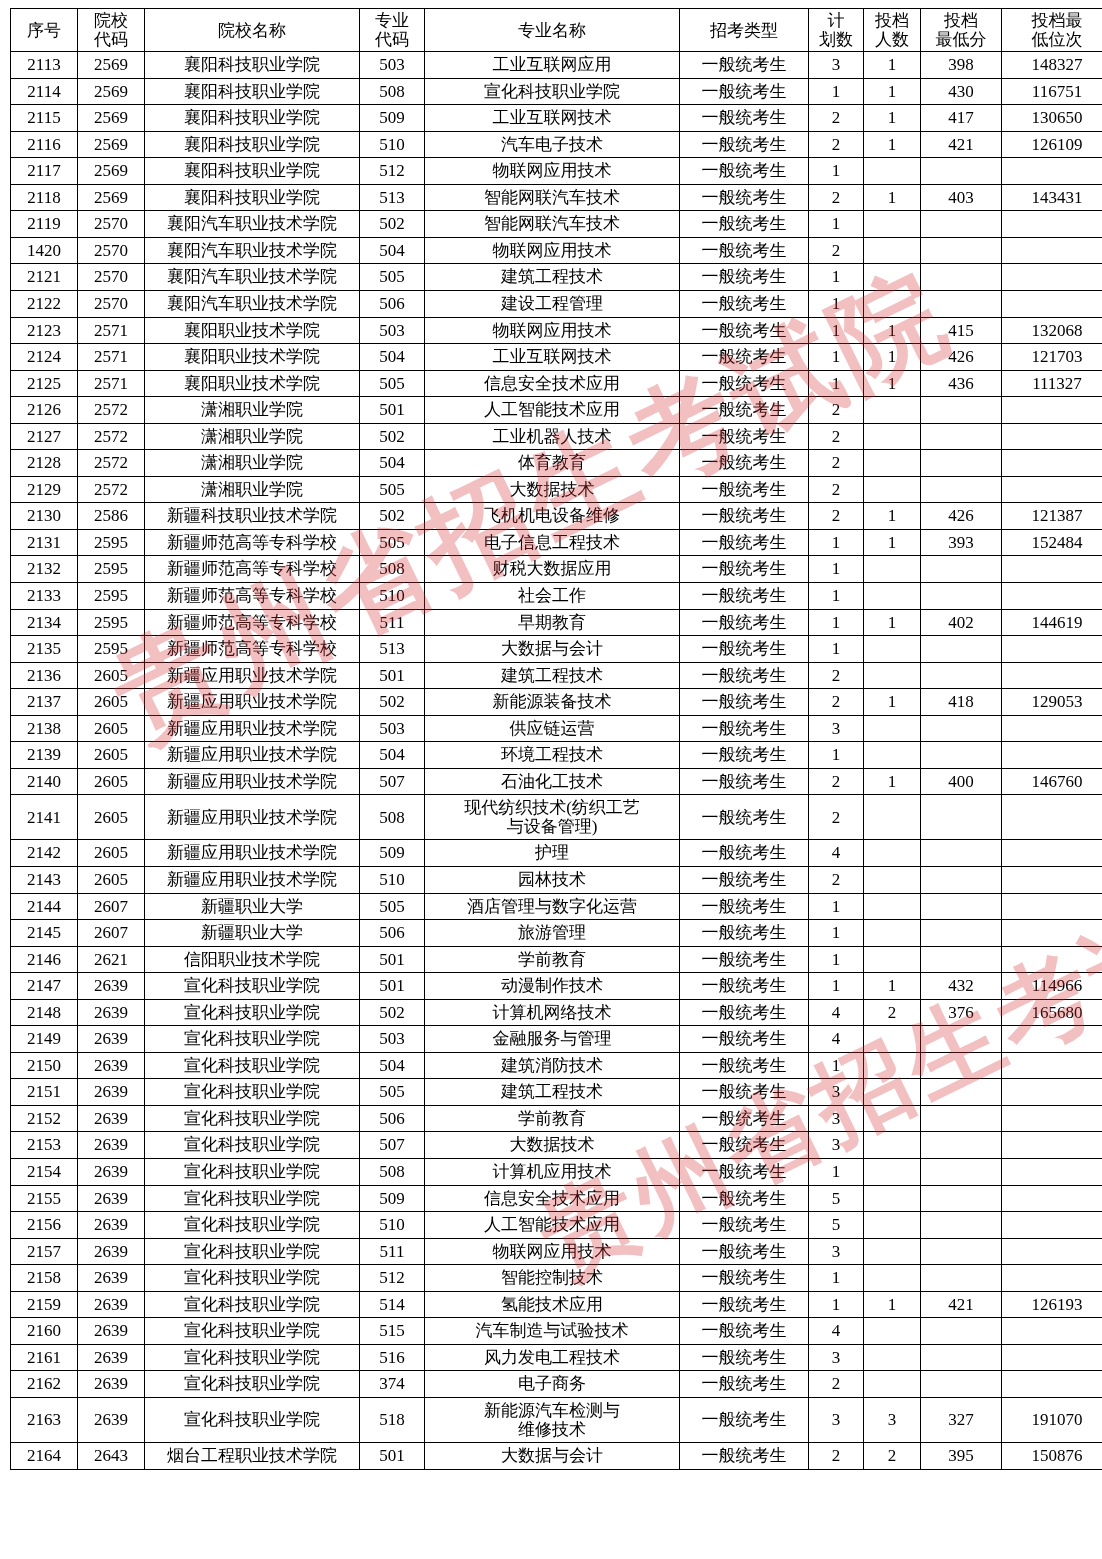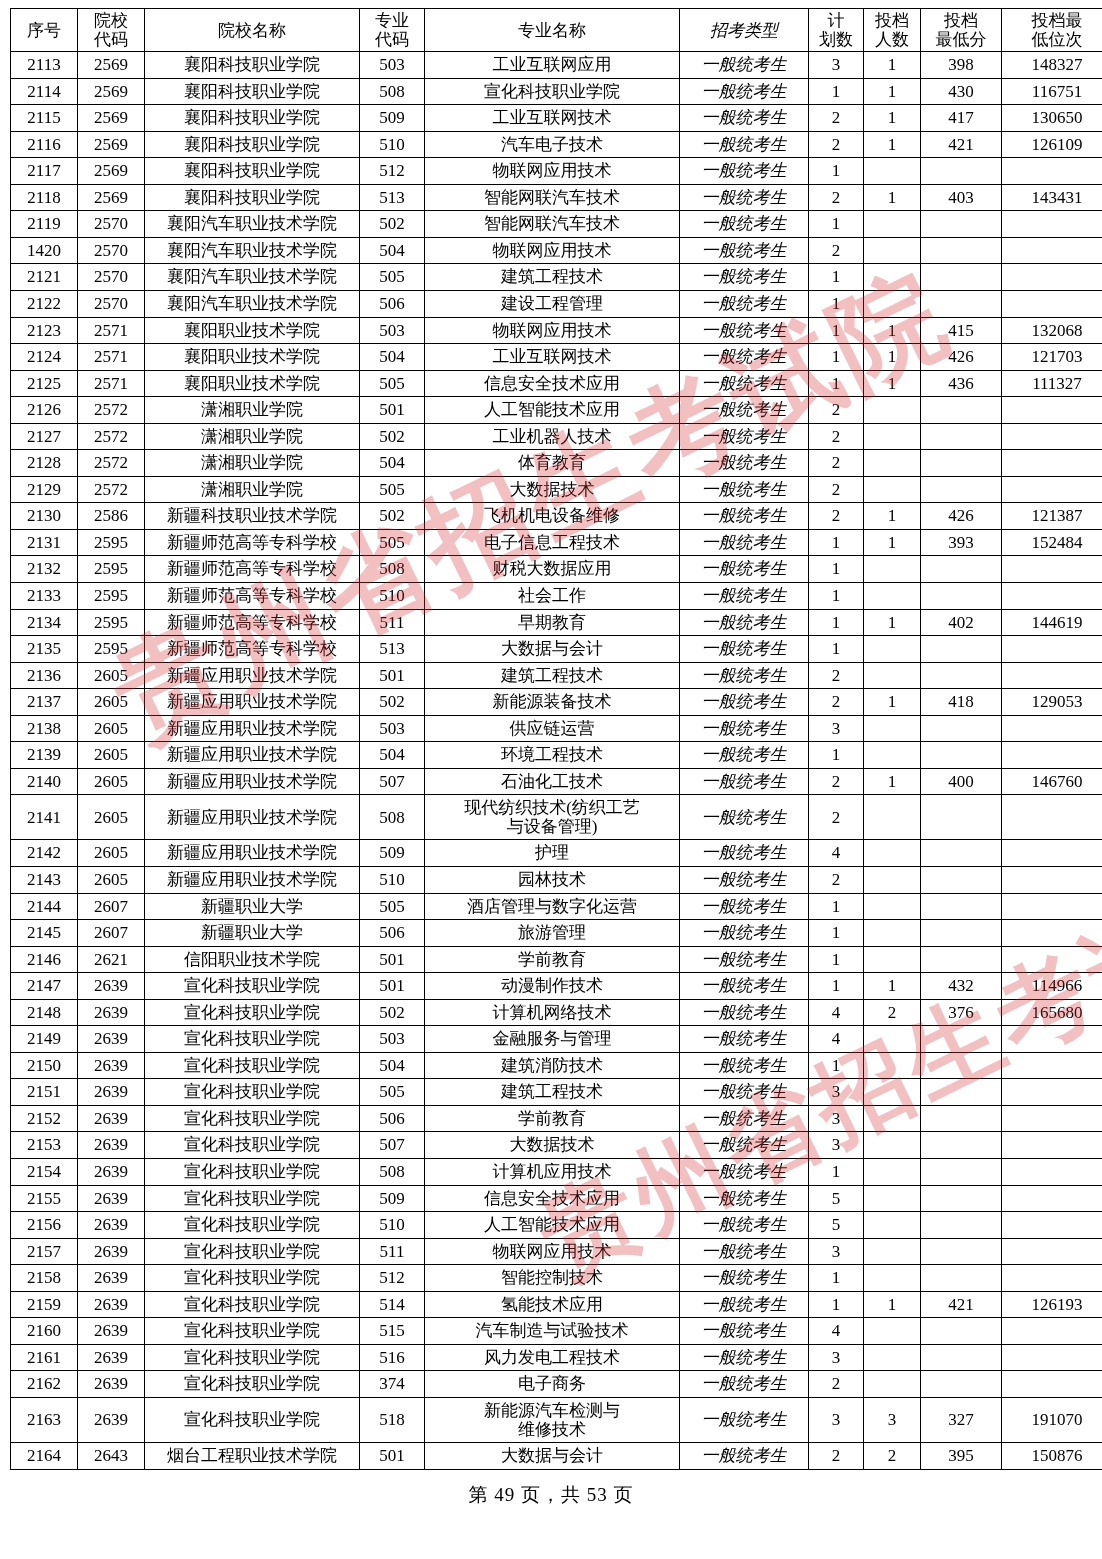--- a/index.html
+++ b/index.html
@@ -77,21 +77,21 @@
     line-height: 1.12;
   }
   td.major-wrap, th.wrapcell {
     white-space: normal;
   }
   .c0 { width: 62px; }
   .c1 { width: 62px; }
   .c2 { width: 210px; }
   .c3 { width: 60px; margin-top: 7px; }
   .c4 { width: 250px; margin-top: 26px; }
-  .c5 { width: 124px; font-style: italic; }
+  .c5 { width: 124px; }
   .c6 { width: 50px; }
   .c7 { width: 52px; }
   .c8 { width: 76px; }
   .c9 { width: 106px; }
   .footer {
     margin-top: 12px;
     text-align: center;
     font-size: 19px;
     letter-spacing: 1px;
     position: relative;
@@ -780,14 +780,13 @@
           <td class="c4">大数据与会计</td>
           <td class="c5">一般统考生</td>
           <td class="c6">2</td>
           <td class="c7">2</td>
           <td class="c8">395</td>
           <td class="c9">150876</td>
         </tr>
       </tbody>
   </table>
 
-  <div class="footer">第 49 页，共 53 页</div>
 </div>
 
 </body></html>

